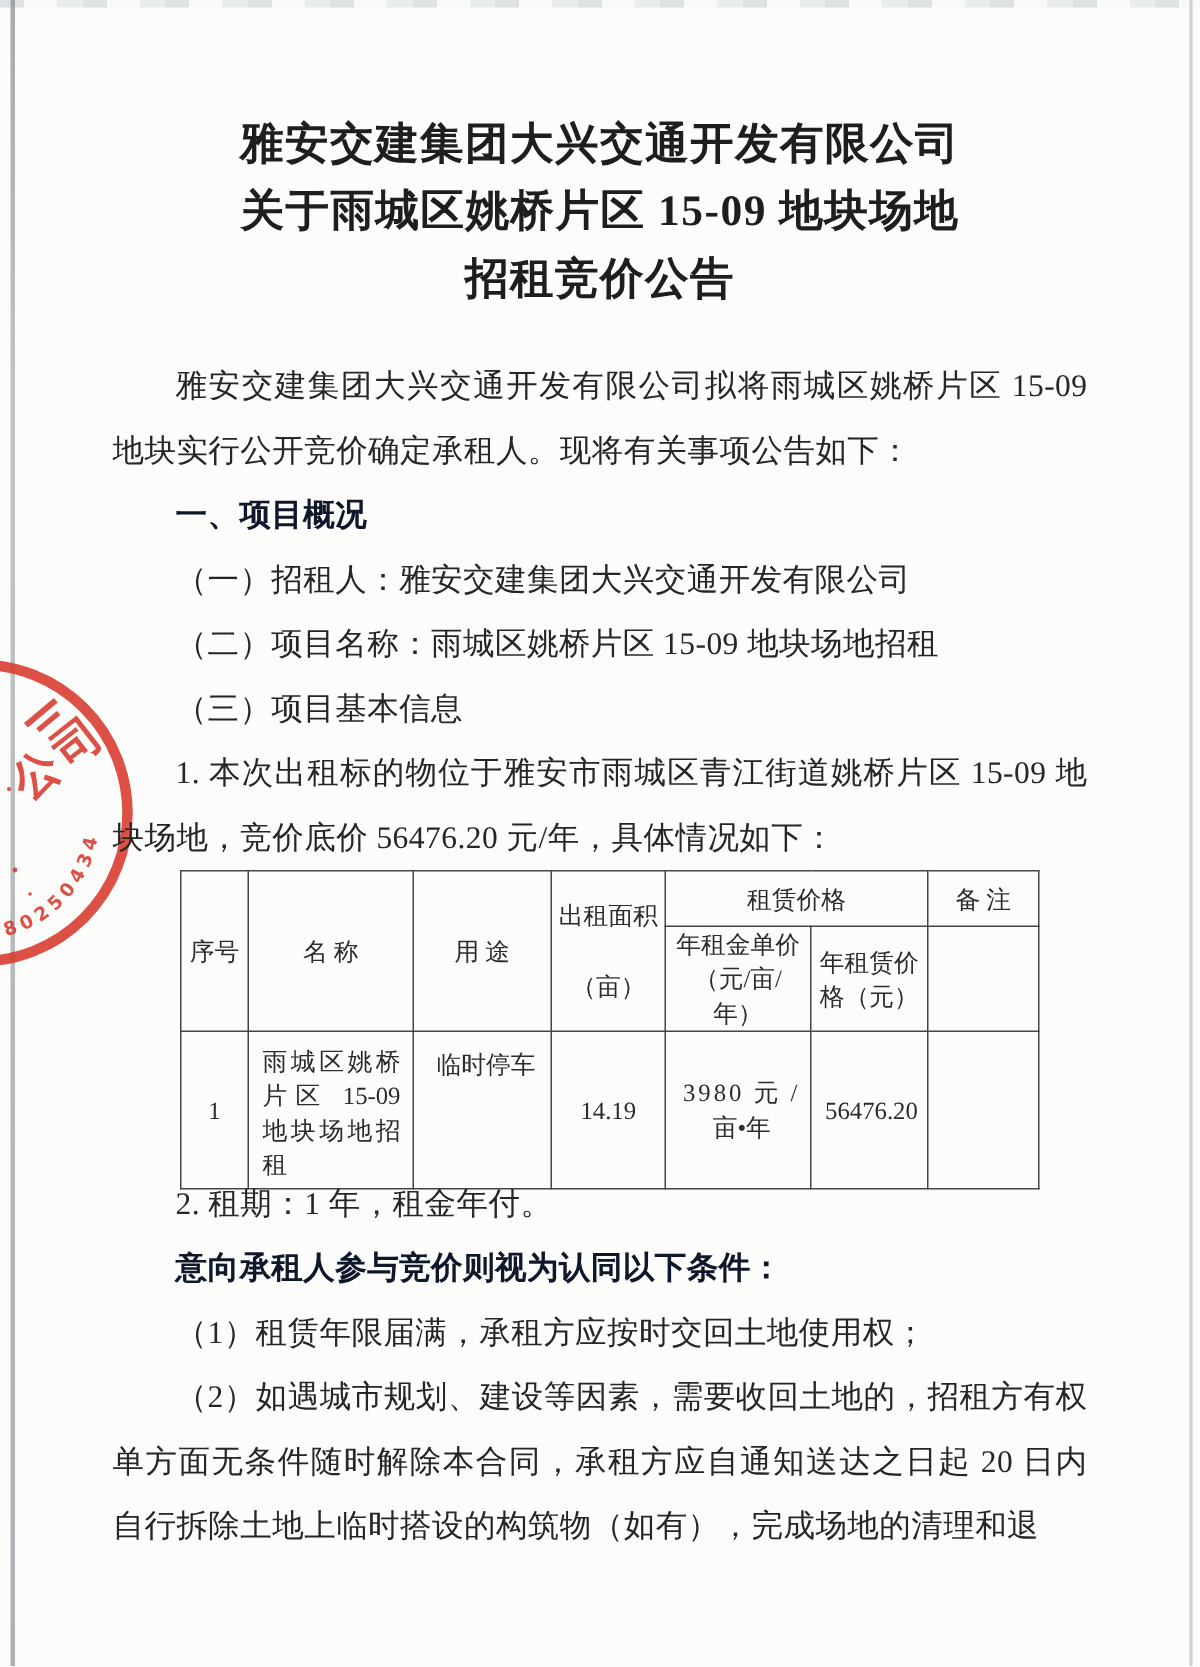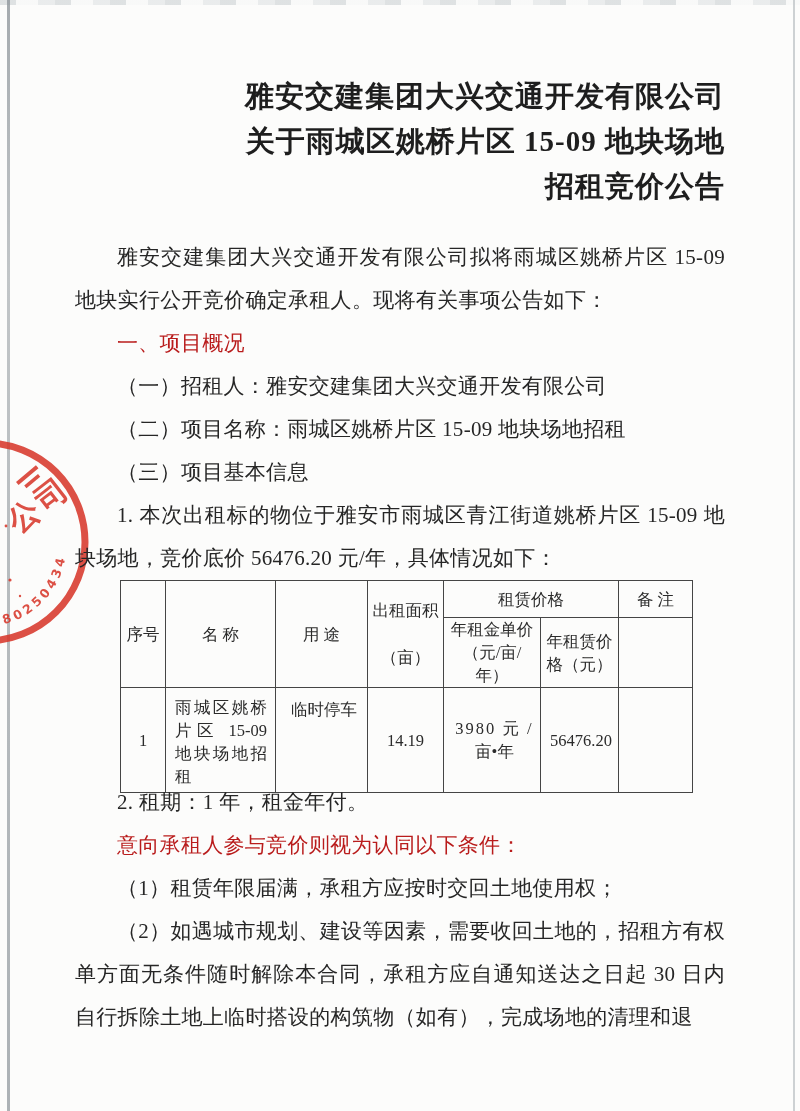--- a/index.html
+++ b/index.html
@@ -33,40 +33,40 @@
   .edge-right {
     position: absolute; left: 793px; top: 0; width: 2px; height: 100%;
     background: #b4babd;
     opacity: .65;
   }
 
   
   .doc-title {
     position: absolute;
     left: 75px; top: 74px; width: 650px;
-    text-align: right;
+    text-align: center;
     font-size: 29px;
     font-weight: bold;
     line-height: 45px;
     letter-spacing: 1px;
     color: #1e1e1e;
   }
   .doc-title span { display: block; }
 
   
   .body-block {
     position: absolute;
     left: 75px; width: 650px;
     font-size: 21px;
     line-height: 43px;
     letter-spacing: 0.3px;
     text-align: justify;
   }
   .body-block p { text-indent: 2em; }
-  .bold { font-weight: normal; color: #b91c1c; }
+  .bold { font-weight: bold; color: #0f172a; }
 
   #intro-block { top: 236px; }
   #terms-block { top: 781px; }
 
   
   .info-table {
     position: absolute;
     left: 120px; top: 580px;
     width: 572px;
     border-collapse: collapse;
@@ -190,16 +190,16 @@
       <td class="cell-annual">56476.20</td>
       <td></td>
     </tr>
   </tbody>
     </table>
 
   <div class="body-block" id="terms-block">
     <p>2. 租期：1 年，租金年付。</p>
     <p class="bold">意向承租人参与竞价则视为认同以下条件：</p>
     <p>（1）租赁年限届满，承租方应按时交回土地使用权；</p>
-    <p>（2）如遇城市规划、建设等因素，需要收回土地的，招租方有权单方面无条件随时解除本合同，承租方应自通知送达之日起 30 日内自行拆除土地上临时搭设的构筑物（如有），完成场地的清理和退</p>
+    <p>（2）如遇城市规划、建设等因素，需要收回土地的，招租方有权单方面无条件随时解除本合同，承租方应自通知送达之日起 20 日内自行拆除土地上临时搭设的构筑物（如有），完成场地的清理和退</p>
   </div>
 
 </div>
 
 </body></html>

